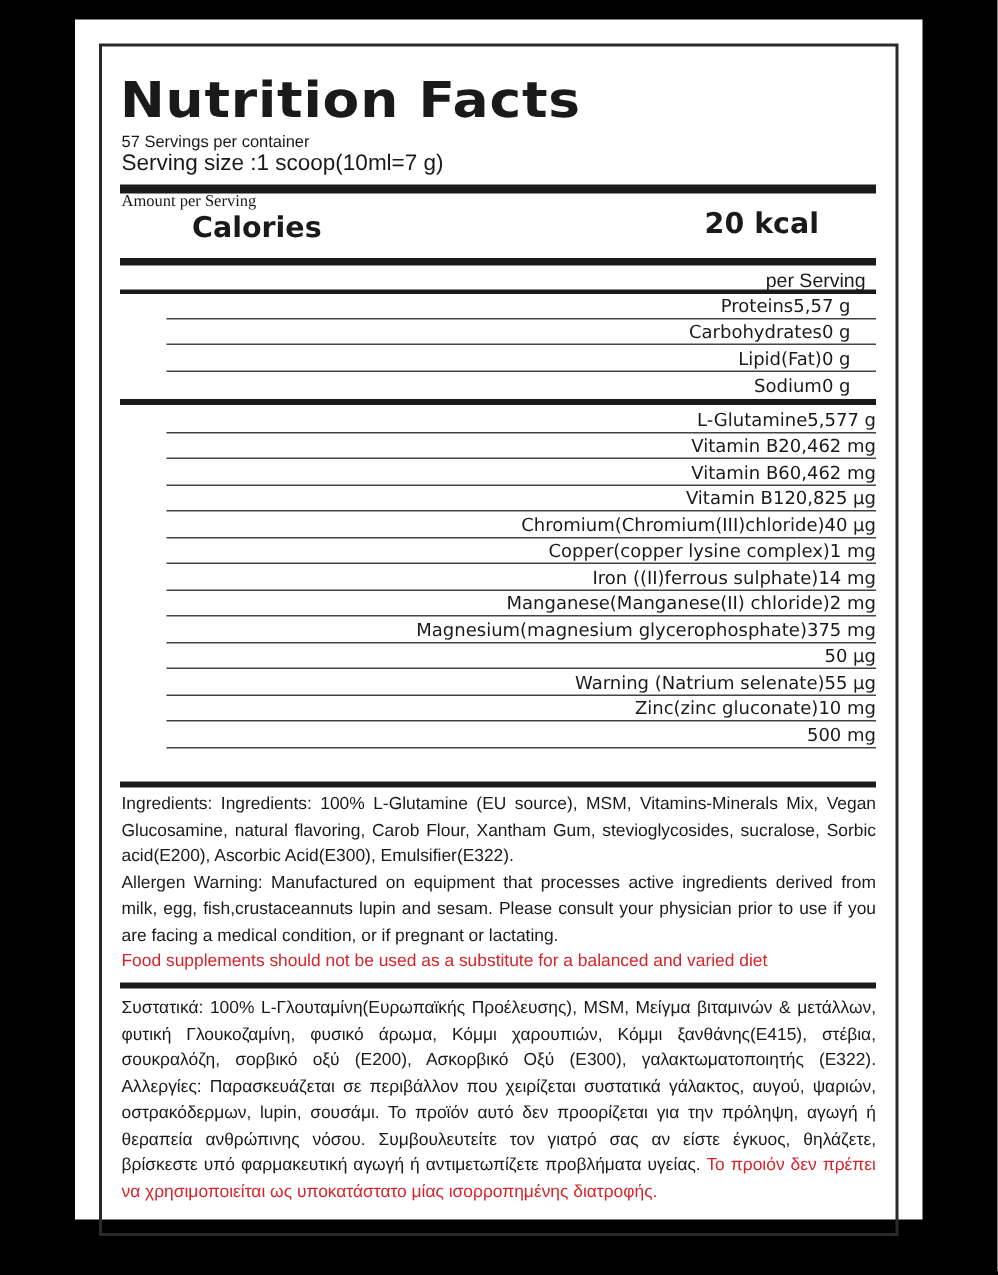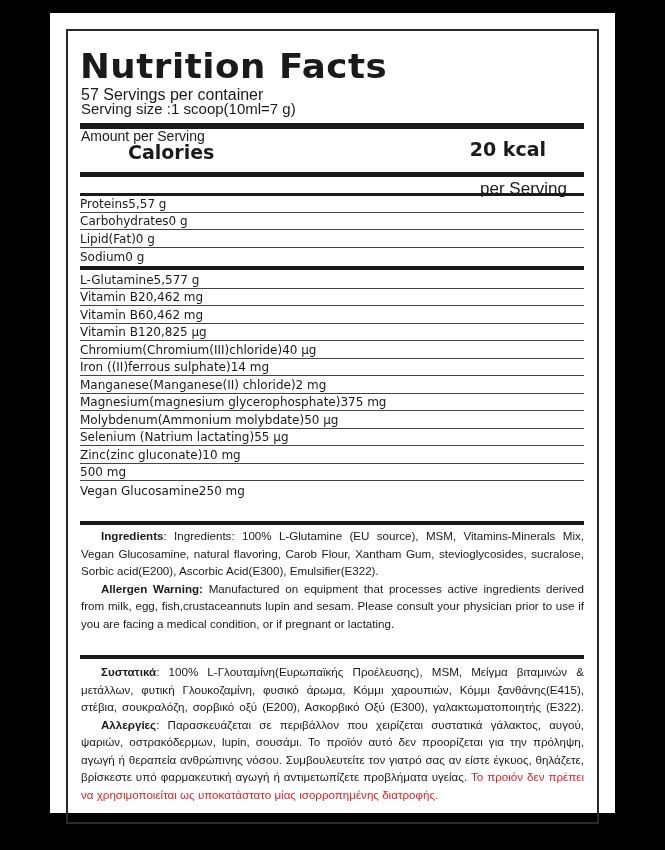--- a/index.html
+++ b/index.html
@@ -1,33 +1,33 @@
 <!DOCTYPE html>
 <html><head>
 <meta charset="utf-8">
 <style>
   html, body { margin:0; padding:0; }
   body { width:665px; height:850px; background:#000; position:relative; overflow:hidden; }
   .card { position:absolute; left:50px; top:13px; width:565px; height:800px; background:#fff; }
   .frame { position:absolute; left:16px; top:16px; width:529px; height:791px; border:2px solid #2a2a2a; }
   .inner { position:absolute; left:12px; top:0; width:504px; }
   .title { font-family:"DejaVu Sans", sans-serif; font-weight:bold; font-size:33px; letter-spacing:0.5px; color:#1a1a1a; position:absolute; left:0; top:16px; line-height:40px; white-space:nowrap; transform:scaleX(1.08); transform-origin:left; }
-  .servings { position:absolute; left:1px; top:58px; font-family:"Liberation Sans", sans-serif; font-size:16px; color:#1a1a1a; line-height:12px; }
+  .servings { position:absolute; left:1px; top:58px; font-family:"Liberation Sans", sans-serif; font-size:11px; color:#1a1a1a; line-height:12px; }
   .servsize { position:absolute; left:1px; top:70px; font-family:"Liberation Sans", sans-serif; font-size:15px; color:#1a1a1a; line-height:16px; }
   .bar { position:absolute; left:0; width:504px; background:#1a1a1a; }
-  .amount { position:absolute; left:1px; top:97px; font-family:Liberation Sans, sans-serif; font-size:14px; color:#1a1a1a; }
+  .amount { position:absolute; left:1px; top:97px; font-family:Liberation Serif, serif; font-size:11px; color:#1a1a1a; }
   .calories { position:absolute; left:0; top:110px; font-family:"DejaVu Sans", sans-serif; font-weight:bold; font-size:19px; color:#1a1a1a;margin-left:48px; }
   .kcal { position:absolute; right:38px; top:107px; font-family:"DejaVu Sans", sans-serif; font-weight:bold; font-size:19px; color:#1a1a1a; }
-  .perserv { position:absolute; right:17px; top:148px; font-family:"Liberation Sans", sans-serif; font-size:17px; color:#1a1a1a; }
+  .perserv { position:absolute; right:7px; top:148px; font-family:"Liberation Sans", sans-serif; font-size:13px; color:#1a1a1a; }
   .rows { position:absolute; left:0; width:504px; }
-  .row { height:17.5px; border-bottom:1.5px solid #444; display:flex; justify-content:flex-start; align-items:flex-end; font-family:"DejaVu Sans", sans-serif; font-size:12px; color:#1a1a1a; line-height:15px; box-sizing:border-box; }
+  .row { height:17.5px; border-bottom:1.5px solid #444; display:flex; justify-content:flex-end; align-items:flex-end; font-family:"DejaVu Sans", sans-serif; font-size:12px; color:#1a1a1a; line-height:15px; box-sizing:border-box;margin-left:31px; }
   .row .v { padding-right:0; }
   .rows.top .row .v { padding-right:17px; }
   .para { position:absolute; left:1px; width:503px; font-family:"Liberation Sans", sans-serif; font-size:11.6px; color:#1a1a1a; line-height:17.5px; text-align:justify; }
-  .para b { font-weight:bold;margin-left:20px; }
+  .para b { font-weight:normal; }
   .red { color:#d8232a; }
 </style>
 </head>
 <body>
 
 <div class="card">
   <div class="frame">
     <div class="inner">
 
       <div class="title">Nutrition Facts</div>
@@ -82,57 +82,57 @@
           </div>
         <div class="row">
             <span>Vitamin B12</span>
             <span class="v">0,825 µg</span>
           </div>
         <div class="row">
             <span>Chromium(Chromium(III)chloride)</span>
             <span class="v">40 µg</span>
           </div>
         <div class="row">
+            <span>Copper(copper lysine complex)</span>
+            <span class="v">1 mg</span>
+          </div>
+        <div class="row">
             <span>Iron ((II)ferrous sulphate)</span>
             <span class="v">14 mg</span>
           </div>
         <div class="row">
             <span>Manganese(Manganese(II) chloride)</span>
             <span class="v">2 mg</span>
           </div>
         <div class="row">
             <span>Magnesium(magnesium glycerophosphate)</span>
             <span class="v">375 mg</span>
           </div>
         <div class="row">
-            <span>Molybdenum(Ammonium molybdate)</span>
             <span class="v">50 µg</span>
           </div>
         <div class="row">
-            <span>Selenium (Natrium lactating)</span>
+            <span>Warning (Natrium selenate)</span>
             <span class="v">55 µg</span>
           </div>
         <div class="row">
             <span>Zinc(zinc gluconate)</span>
             <span class="v">10 mg</span>
           </div>
         <div class="row">
             <span class="v">500 mg</span>
           </div>
-        <div class="row" style="border-bottom:none;">
-            <span>Vegan Glucosamine</span>
-            <span class="v">250 mg</span>
-          </div>
       </div>
 
       <div class="bar" style="top:490px;height:3.5px;"></div>
 
       <div class="para" style="top:496px;">
         <b>Ingredients</b><span>: Ingredients: 100% L-Glutamine (EU source), MSM, Vitamins-Minerals Mix, Vegan Glucosamine, natural flavoring, Carob Flour, Xantham Gum,  stevioglycosides, sucralose, Sorbic acid(E200), Ascorbic Acid(E300), Emulsifier(E322).</span><br>
         <b>Allergen Warning:</b><span> Manufactured on equipment that processes active ingredients derived from milk, egg, fish,crustaceannuts lupin and sesam. Please consult your physician prior to use if you are facing a medical condition, or if pregnant or lactating.</span><br>
+        <span class="red">Food supplements should not be used as a substitute for a balanced and varied diet</span>
       </div>
 
       <div class="bar" style="top:624px;height:4px;"></div>
 
       <div class="para" style="top:632px;">
         <b>Συστατικά</b><span>: 100% L-Γλουταμίνη(Ευρωπαϊκής Προέλευσης), MSM, Μείγμα βιταμινών &amp; μετάλλων, φυτική Γλουκοζαμίνη, φυσικό άρωμα, Κόμμι χαρουπιών, Κόμμι ξανθάνης(E415), στέβια, σουκραλόζη, σορβικό οξύ (E200), Ασκορβικό Οξύ (E300), γαλακτωματοποιητής (E322). </span><b>Αλλεργίες</b><span>: Παρασκευάζεται σε περιβάλλον που χειρίζεται συστατικά γάλακτος, αυγού, ψαριών, οστρακόδερμων, lupin, σουσάμι. Το προϊόν αυτό δεν προορίζεται για την πρόληψη, αγωγή ή θεραπεία ανθρώπινης νόσου. Συμβουλευτείτε τον γιατρό σας αν είστε έγκυος, θηλάζετε, βρίσκεστε υπό φαρμακευτική αγωγή ή αντιμετωπίζετε προβλήματα υγείας. </span><span class="red">Το προιόν δεν πρέπει να χρησιμοποιείται ως υποκατάστατο μίας ισορροπημένης διατροφής.</span>
       </div>
 
     </div>
   </div>

